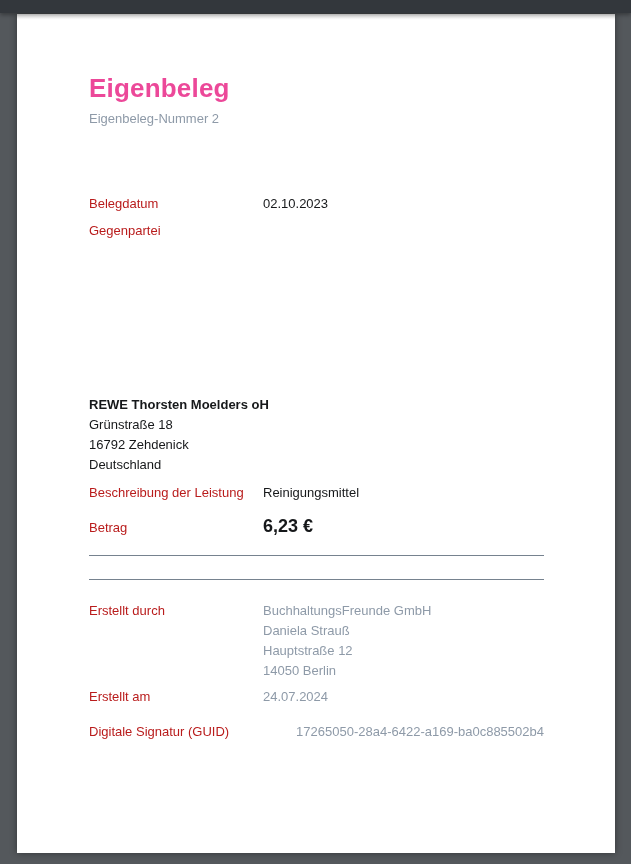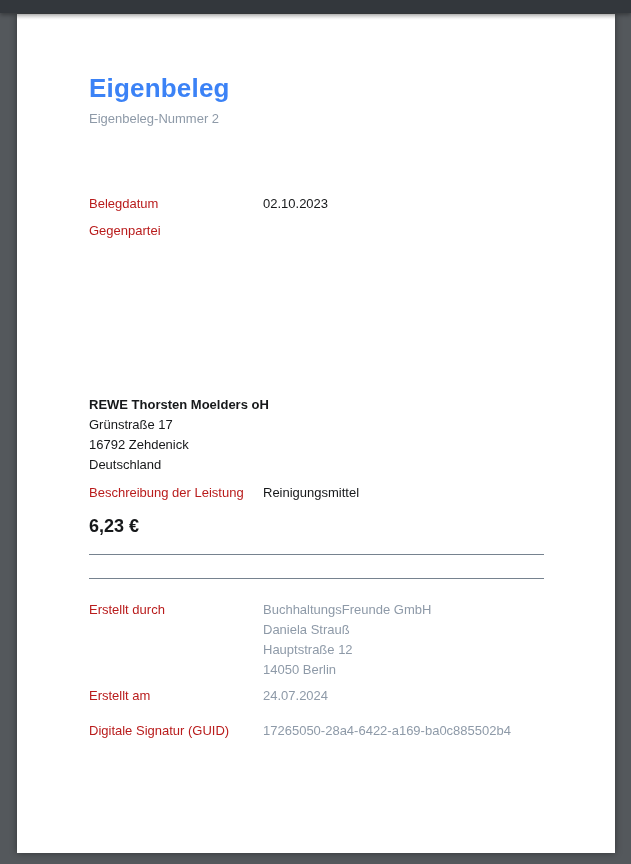--- a/index.html
+++ b/index.html
@@ -46,21 +46,21 @@
   }
   .content {
     padding: 59px 71px 0 72px;
     color: #16181a;
   }
   h1.doc-title {
     margin: 0;
     font-size: 26px;
     line-height: 31px;
     font-weight: bold;
-    color: #3b82f6;
+    color: #ec4899;
     letter-spacing: 0.2px;
   }
   .doc-subtitle {
     margin-top: 8px;
     font-size: 13px;
     line-height: 14px;
     color: #8e9aa8;
   }
   .rows { margin-top: 68px; }
   .row {
@@ -91,21 +91,21 @@
     border: none;
     border-top: 1px solid #76828f;
     margin: 0;
     width: 455px;
   }
   .divider-1 { margin-top: 17px; }
   .row-grund  { margin-top: 31px; }
   .divider-2 { margin-top: 23px; }
   .row-erstellt-durch { margin-top: 21px; }
   .row-erstellt-am    { margin-top: 6px; }
-  .row-signatur       { margin-top: 15px; }
+  .row-signatur       { margin-top: 15px; justify-content: space-between; }
 </style>
 </head>
 <body>
 
 <div class="viewer">
   <div class="topbar"></div>
 
   <div class="page">
     <div class="content">
 
@@ -116,32 +116,33 @@
 
         <div class="row row-belegdatum">
           <div class="label">Belegdatum</div>
           <div class="value">02.10.2023</div>
         </div>
 
         <div class="row row-gegenpartei">
           <div class="label">Gegenpartei</div>
           <div class="value">
             <span class="line bold">REWE Thorsten Moelders oH</span>
-            <span class="line">Grünstraße 17</span>
+            <span class="line">Grünstraße 18</span>
             <span class="line">16792 Zehdenick</span>
             <span class="line">Deutschland</span>
           </div>
         </div>
 
         <div class="row">
           <div class="label">Beschreibung der Leistung</div>
           <div class="value">Reinigungsmittel</div>
         </div>
 
         <div class="row row-betrag">
+          <div class="label">Betrag</div>
           <div class="value">6,23 €</div>
         </div>
 
         <hr class="divider divider-1">
 
 
         <hr class="divider divider-2">
 
         <div class="row muted row-erstellt-durch">
           <div class="label">Erstellt durch</div>

